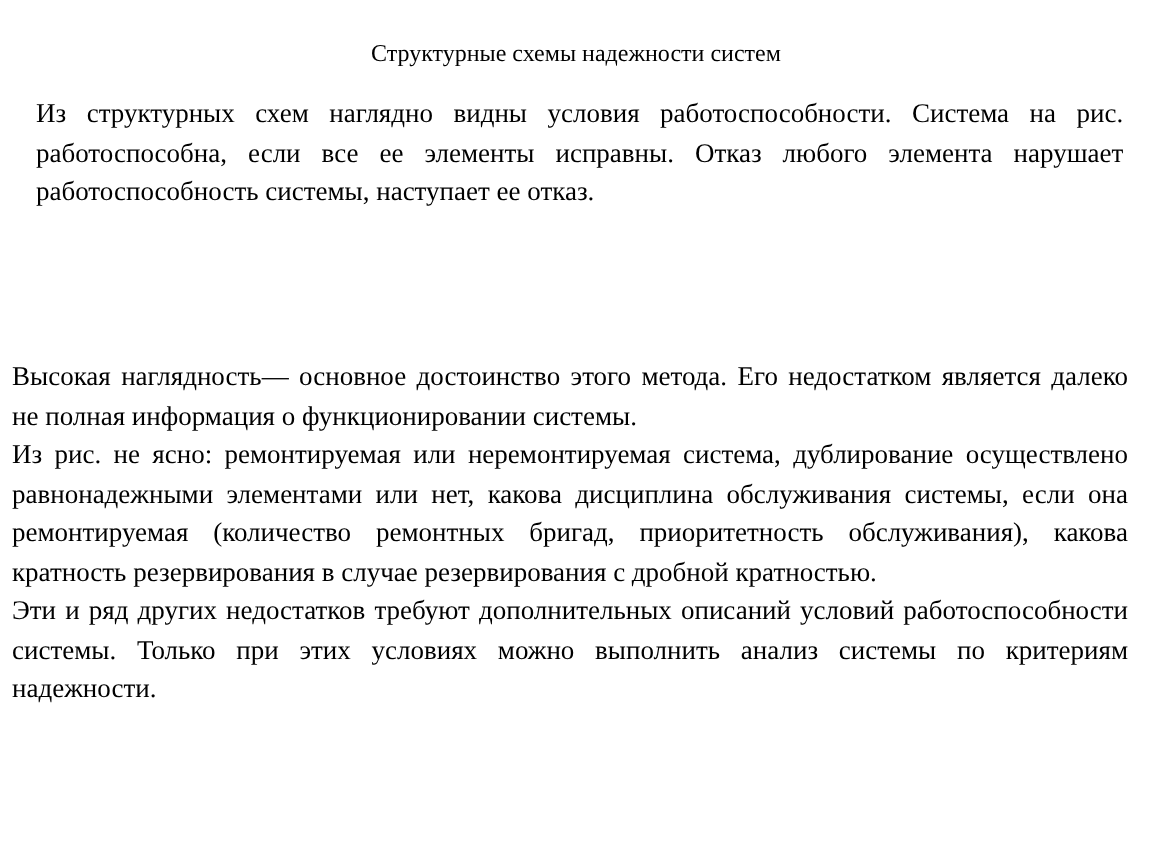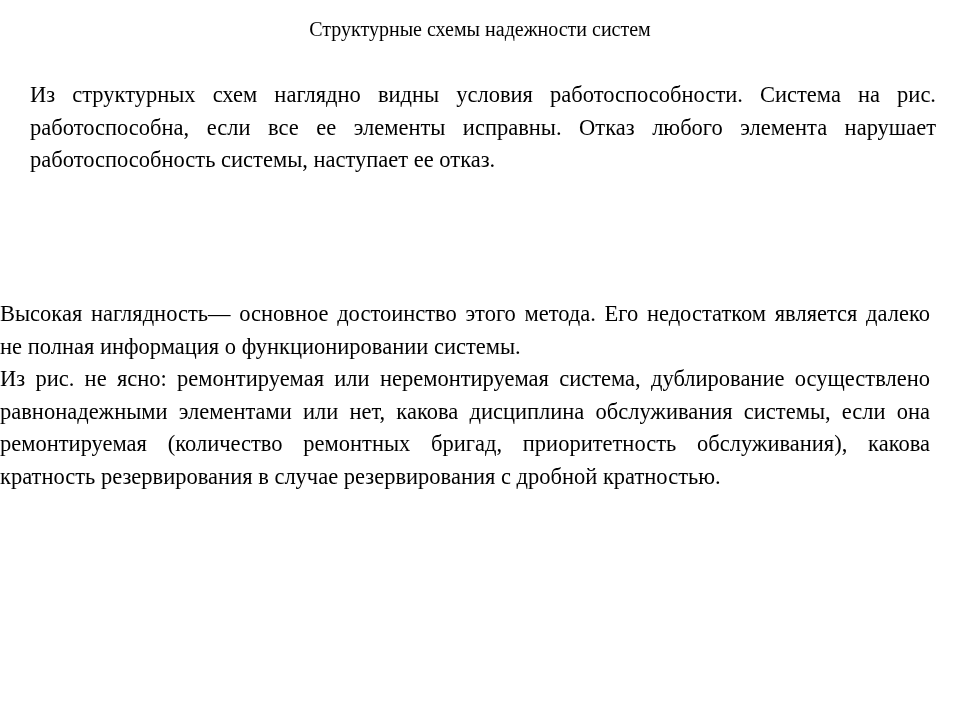--- a/index.html
+++ b/index.html
@@ -10,40 +10,40 @@
     body {
       width: 960px;
       height: 720px;
       position: relative;
       overflow: hidden;
       font-family: "Liberation Serif", "DejaVu Serif", serif;
       color: #000000;
     }
     .slide-title {
       position: absolute;
-      top: 16px;
+      top: 32px;
       left: 0;
       width: 960px;
       text-align: center;
       font-size: 20px;
       line-height: 26px;
     }
     .block {
       position: absolute;
       font-size: 22.5px;
       line-height: 32.5px;
       text-align: justify;
       text-align-last: left;
     }
     .block-top {
       left: 30px;
       width: 906px;
     }
     .block-bottom {
-      left: 0;
+      left: 10px;
       width: 930px;
     }
     .para {
       margin: 0;
     }
     .italic {
       font-style: italic;
     }
   </style>
 </head>
@@ -52,14 +52,15 @@
 <div>
   <div class="slide-title">Структурные схемы надежности систем</div>
 
   <div class="block block-top" style="top:79px;">
     <p class="para">Из структурных схем наглядно видны условия работоспособности. Система на рис. работоспособна, если все ее элементы исправны. Отказ любого элемента нарушает работоспособность системы, наступает ее отказ.</p>
   </div>
 
   <div class="block block-bottom" style="top:298px;">
     <p class="para">Высокая наглядность— основное достоинство этого метода. Его недостатком является далеко не полная информация о функционировании системы.</p>
     <p class="para">Из рис. не ясно: ремонтируемая или неремонтируемая система, дублирование осуществлено равнонадежными элементами или нет, какова дисциплина обслуживания системы, если она ремонтируемая (количество ремонтных бригад, приоритетность обслуживания), какова кратность резервирования в случае резервирования с дробной кратностью.</p>
+    <p class="para">Эти и ряд других недостатков требуют дополнительных описаний условий работоспособности системы. Только при этих условиях можно выполнить анализ системы по критериям надежности.</p>
   </div>
 </div>
 
 </body></html>

